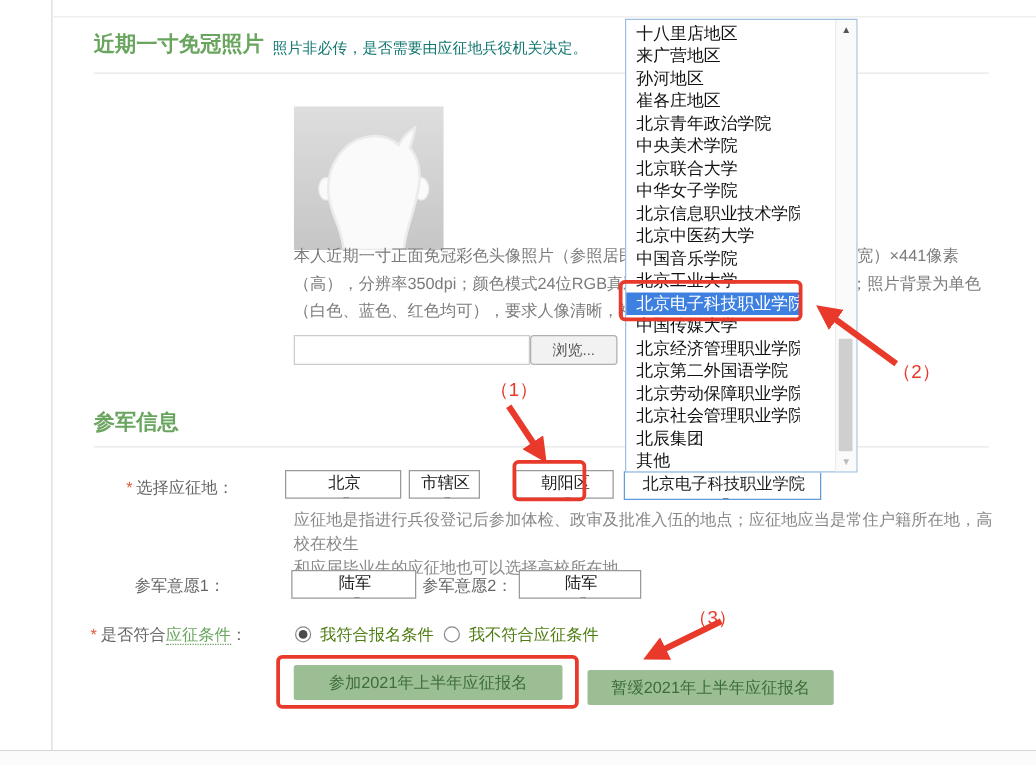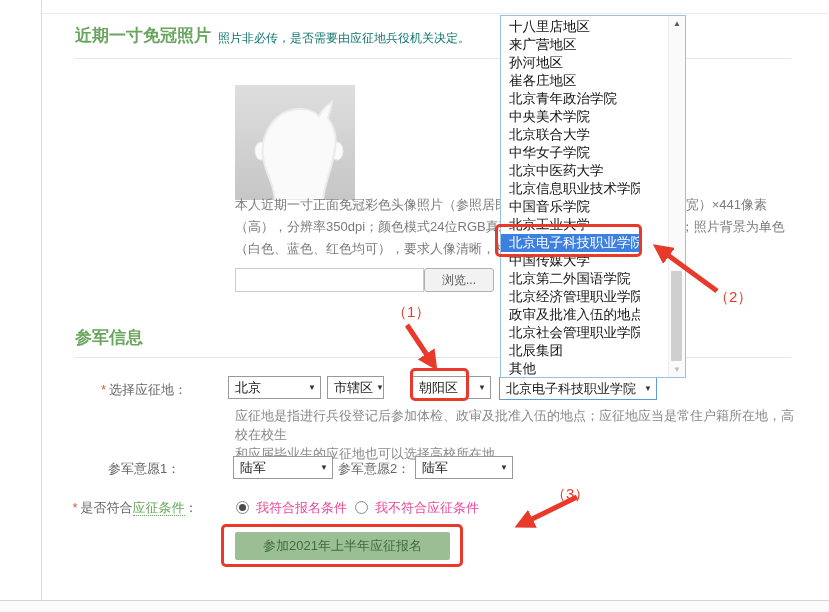--- a/index.html
+++ b/index.html
@@ -20,29 +20,29 @@
   .desc{left:235px;top:194px;width:558px;font-size:13px;line-height:22px;color:#7b7b7b;}
   .file-input{left:235px;top:268px;width:179px;height:22px;border:1px solid #ccc;outline:none;
               font-size:13px;padding:0 4px;}
   .browse-btn{left:424px;top:268px;width:70px;height:24px;border:1px solid #b0b0b0;background:#f2f2f2;
               border-radius:3px;font-size:12px;color:#555;text-align:center;line-height:22px;cursor:pointer;box-sizing:border-box;}
   
   .rlabel{text-align:center;font-size:13px;color:#666;white-space:nowrap;}
   .req{color:#e0583f;margin-right:3px;}
   .sel{background:#fff;border:1px solid #999;height:23px;display:flex;align-items:center;
        justify-content:space-between;padding:0 4px 0 6px;font-size:13px;color:#1a1a1a;
-       box-sizing:border-box;cursor:pointer;white-space:nowrap;overflow:hidden;}
+       box-sizing:border-box;cursor:pointer;white-space:nowrap;overflow:hidden;flex-direction:column;}
   .sel .arr{font-size:8px;color:#333;margin-left:3px;flex:none;}
   .sel.focused{border:1px solid #5f9bd8;}
   .help{left:235px;top:406px;width:570px;font-size:13px;line-height:19px;color:#888;}
   .glink{color:#69a55e;text-decoration:none;border-bottom:1px dotted #69a55e;}
   .radio{width:13px;height:13px;border:1px solid #8a8a8a;border-radius:50%;background:#fff;box-sizing:border-box;cursor:pointer;}
   .radio.checked::after{content:"";display:block;width:7px;height:7px;border-radius:50%;
        background:#4a4a4a;margin:2px auto 0 auto;}
-  .optlabel{font-size:13px;color:#ec4899;white-space:nowrap;}
+  .optlabel{font-size:13px;color:#4d7c0f;white-space:nowrap;}
   .gbtn{background:#9cbe94;color:#3c6d39;font-size:13px;text-align:center;line-height:28px;
         height:28px;border-radius:2px;cursor:pointer;white-space:nowrap;}
   
   .ddlist{left:500px;top:15px;width:186px;height:363px;background:#fff;border:1px solid #9ebfe0;
           box-sizing:border-box;z-index:5;padding-top:2px;}
   .dd-item{height:18px;line-height:18px;padding-left:8px;font-size:13.5px;color:#111;
            width:139px;box-sizing:border-box;white-space:nowrap;overflow:hidden;cursor:default;}
   .dd-item.hl{background:#3e80e0;color:#fff;}
   .dd-scroll{position:absolute;right:0;top:0;width:16px;height:100%;background:#fafafa;border-left:1px solid #ededed;}
   .sc-up{position:absolute;top:3px;left:0;width:16px;text-align:center;font-size:8px;color:#555;}
@@ -134,40 +134,41 @@
 
   <div class="abs rlabel" style="left:40px;top:499px;width:190px;">
     <span class="req">*</span><span>是否符合</span><a href="#" class="glink">应征条件</a><span>：</span>
   </div>
   <div class="abs radio checked" style="left:236px;top:501px;"></div>
   <div class="abs optlabel" style="left:256px;top:499px;">我符合报名条件</div>
   <div class="abs radio" style="left:355px;top:501px;"></div>
   <div class="abs optlabel" style="left:375px;top:499px;">我不符合应征条件</div>
 
   <div class="abs gbtn" style="left:235px;top:532px;width:215px;">参加2021年上半年应征报名</div>
+  <div class="abs gbtn" style="left:470px;top:536px;width:197px;">暂缓2021年上半年应征报名</div>
 
   <div class="abs ddlist">
     <div id="dd-items">
         <div class="dd-item">十八里店地区</div>
         <div class="dd-item">来广营地区</div>
         <div class="dd-item">孙河地区</div>
         <div class="dd-item">崔各庄地区</div>
         <div class="dd-item">北京青年政治学院</div>
         <div class="dd-item">中央美术学院</div>
         <div class="dd-item">北京联合大学</div>
         <div class="dd-item">中华女子学院</div>
+        <div class="dd-item">北京信息职业技术学院</div>
         <div class="dd-item">北京中医药大学</div>
-        <div class="dd-item">北京信息职业技术学院</div>
         <div class="dd-item">中国音乐学院</div>
         <div class="dd-item">北京工业大学</div>
         <div class="dd-item hl">北京电子科技职业学院</div>
         <div class="dd-item">中国传媒大学</div>
+        <div class="dd-item">北京经济管理职业学院</div>
         <div class="dd-item">北京第二外国语学院</div>
-        <div class="dd-item">北京经济管理职业学院</div>
-        <div class="dd-item">政审及批准入伍的地点</div>
+        <div class="dd-item">北京劳动保障职业学院</div>
         <div class="dd-item">北京社会管理职业学院</div>
         <div class="dd-item">北辰集团</div>
         <div class="dd-item">其他</div>
       </div>
     <div class="dd-scroll">
       <div class="sc-up">▲</div>
       <div class="sc-thumb"></div>
       <div class="sc-down">▼</div>
     </div>
   </div>

